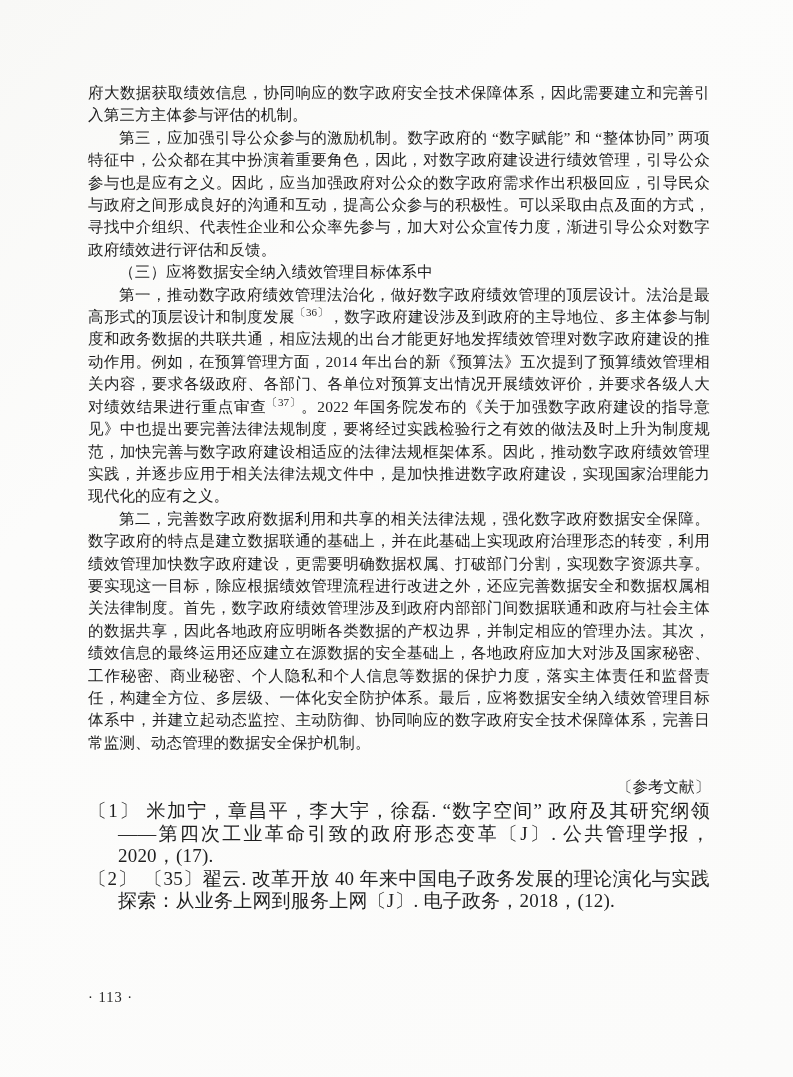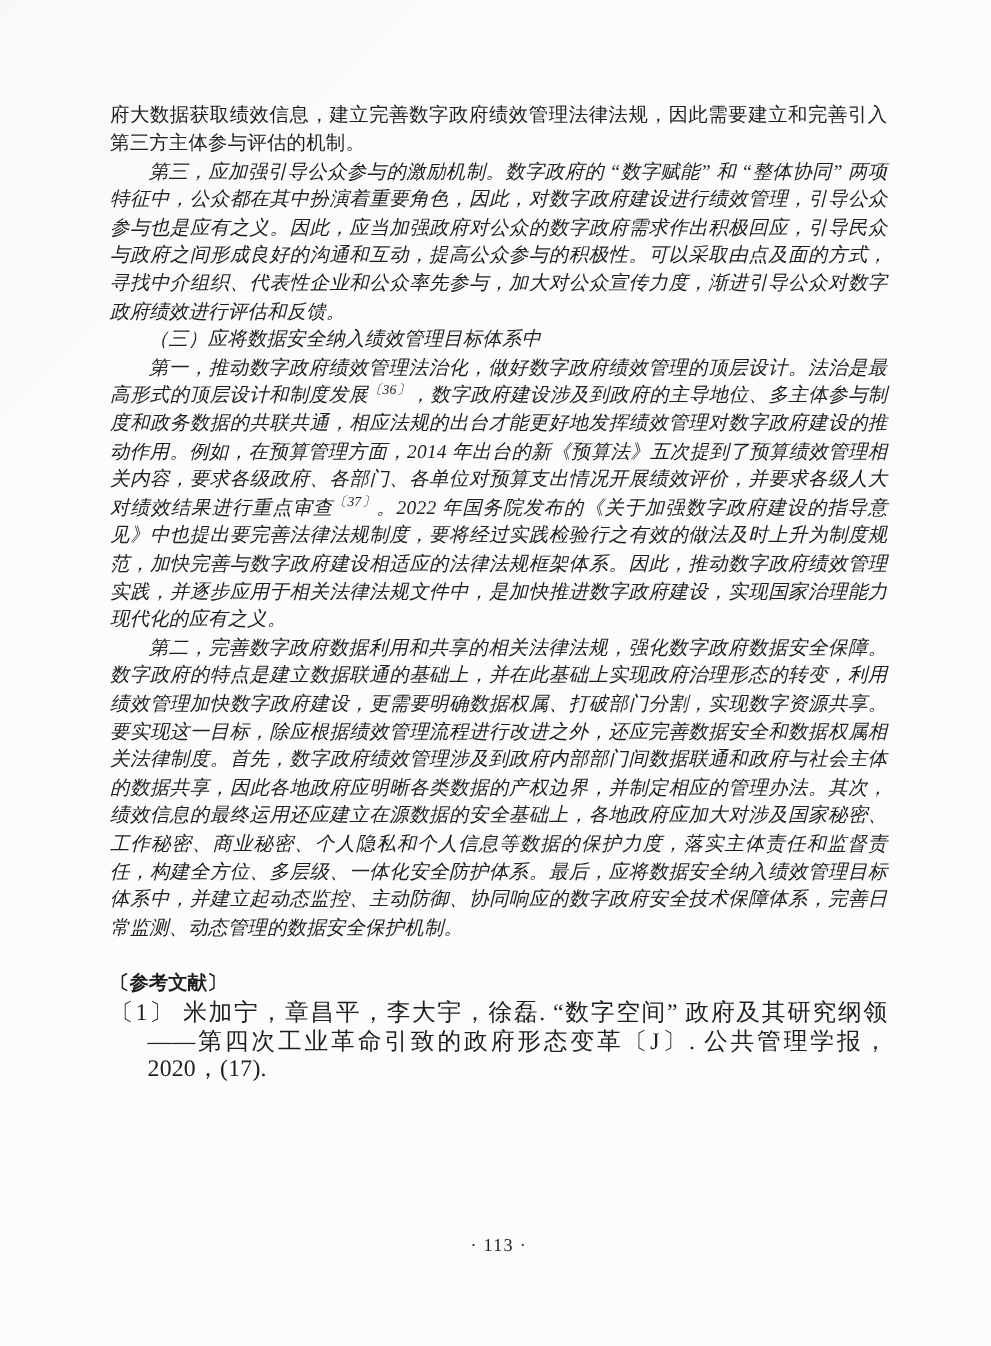--- a/index.html
+++ b/index.html
@@ -22,68 +22,69 @@
     top: 82px;
     width: 622px;
   }
   .para {
     margin: 0;
     font-size: 15.5px;
     line-height: 22.4px;
     text-align: justify;
     letter-spacing: 0.2px;
   }
-  .para.indent { text-indent: 2em; font-style: italic; }
+  .para.indent { text-indent: 2em; }
   .para sup {
     font-size: 11px;
     line-height: 0;
     vertical-align: 6px;
     letter-spacing: 0;
   }
   .ref-section { margin-top: 21px; }
   .ref-header {
-    text-align: left;
-    font-weight: bold;
+    text-align: right;
+    font-weight: normal;
     font-size: 15.5px;
     line-height: 23px;
     margin: 0 0 2px 0;
   }
   .ref-item {
     font-size: 19px;
     line-height: 22.5px;
     text-align: justify;
     padding-left: 30px;
     text-indent: -30px;
     letter-spacing: 0.2px;
   }
   .ref-label { margin-right: 7px; }
   .page-number {
     position: absolute;
     left: 88px;
     top: 989px;
     width: 622px;
-    text-align: center;
+    text-align: left;
     font-size: 14.5px;
     letter-spacing: 1px;
     color: #1e1e1e;
   }
 </style>
 </head>
 <body>
 
 <div class="page">
   <div class="text-block">
     <div>
-        <p class="para">府大数据获取绩效信息，建立完善数字政府绩效管理法律法规，因此需要建立和完善引入第三方主体参与评估的机制。</p>
+        <p class="para">府大数据获取绩效信息，协同响应的数字政府安全技术保障体系，因此需要建立和完善引入第三方主体参与评估的机制。</p>
         <p class="para indent">第三，应加强引导公众参与的激励机制。数字政府的 “数字赋能” 和 “整体协同” 两项特征中，公众都在其中扮演着重要角色，因此，对数字政府建设进行绩效管理，引导公众参与也是应有之义。因此，应当加强政府对公众的数字政府需求作出积极回应，引导民众与政府之间形成良好的沟通和互动，提高公众参与的积极性。可以采取由点及面的方式，寻找中介组织、代表性企业和公众率先参与，加大对公众宣传力度，渐进引导公众对数字政府绩效进行评估和反馈。</p>
         <p class="para indent">（三）应将数据安全纳入绩效管理目标体系中</p>
         <p class="para indent">第一，推动数字政府绩效管理法治化，做好数字政府绩效管理的顶层设计。法治是最高形式的顶层设计和制度发展<sup>〔36〕</sup>，数字政府建设涉及到政府的主导地位、多主体参与制度和政务数据的共联共通，相应法规的出台才能更好地发挥绩效管理对数字政府建设的推动作用。例如，在预算管理方面，2014 年出台的新《预算法》五次提到了预算绩效管理相关内容，要求各级政府、各部门、各单位对预算支出情况开展绩效评价，并要求各级人大对绩效结果进行重点审查<sup>〔37〕</sup>。2022 年国务院发布的《关于加强数字政府建设的指导意见》中也提出要完善法律法规制度，要将经过实践检验行之有效的做法及时上升为制度规范，加快完善与数字政府建设相适应的法律法规框架体系。因此，推动数字政府绩效管理实践，并逐步应用于相关法律法规文件中，是加快推进数字政府建设，实现国家治理能力现代化的应有之义。</p>
         <p class="para indent">第二，完善数字政府数据利用和共享的相关法律法规，强化数字政府数据安全保障。数字政府的特点是建立数据联通的基础上，并在此基础上实现政府治理形态的转变，利用绩效管理加快数字政府建设，更需要明确数据权属、打破部门分割，实现数字资源共享。要实现这一目标，除应根据绩效管理流程进行改进之外，还应完善数据安全和数据权属相关法律制度。首先，数字政府绩效管理涉及到政府内部部门间数据联通和政府与社会主体的数据共享，因此各地政府应明晰各类数据的产权边界，并制定相应的管理办法。其次，绩效信息的最终运用还应建立在源数据的安全基础上，各地政府应加大对涉及国家秘密、工作秘密、商业秘密、个人隐私和个人信息等数据的保护力度，落实主体责任和监督责任，构建全方位、多层级、一体化安全防护体系。最后，应将数据安全纳入绩效管理目标体系中，并建立起动态监控、主动防御、协同响应的数字政府安全技术保障体系，完善日常监测、动态管理的数据安全保护机制。</p>
       </div>
     <div class="ref-section">
       <p class="ref-header">〔参考文献〕</p>
       <div>
           <div class="ref-item"><span class="ref-label">〔1〕</span>米加宁，章昌平，李大宇，徐磊. “数字空间” 政府及其研究纲领——第四次工业革命引致的政府形态变革〔J〕. 公共管理学报，2020，(17).</div>
+          <div class="ref-item"><span class="ref-label">〔2〕</span>〔35〕翟云. 改革开放 40 年来中国电子政务发展的理论演化与实践探索：从业务上网到服务上网〔J〕. 电子政务，2018，(12).</div>
         </div>
     </div>
   </div>
   <div class="page-number">· 113 ·</div>
 </div>
 
 </body></html>

